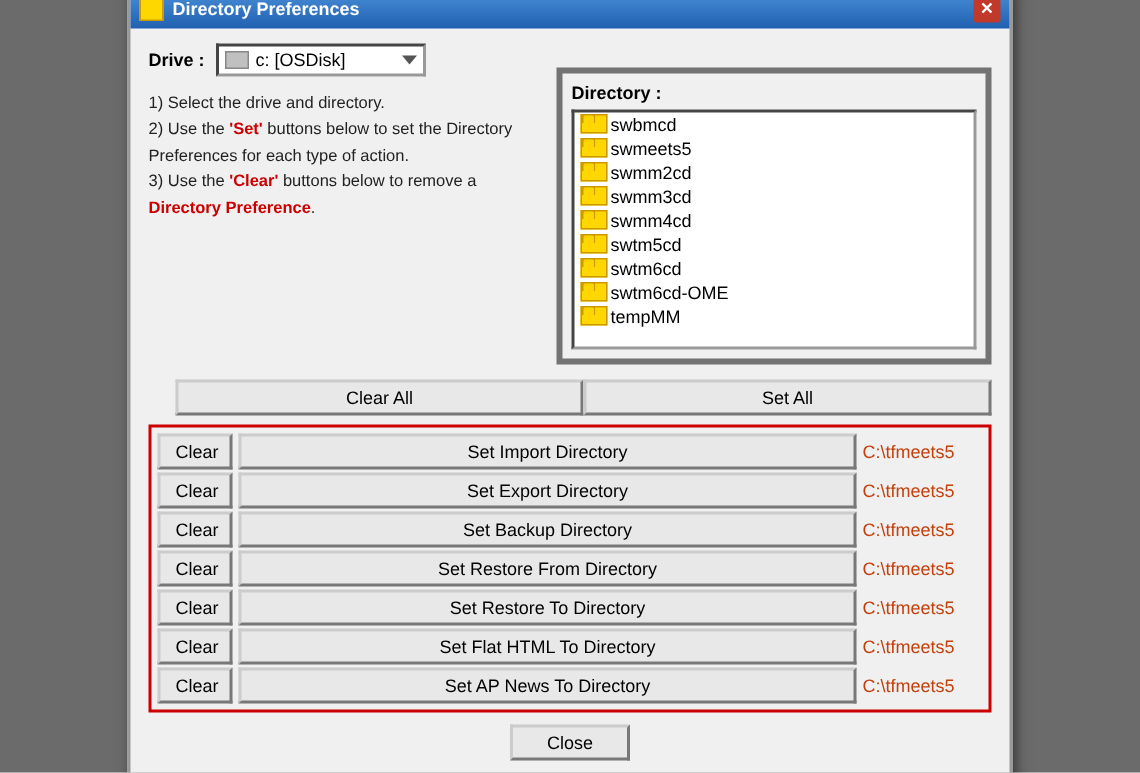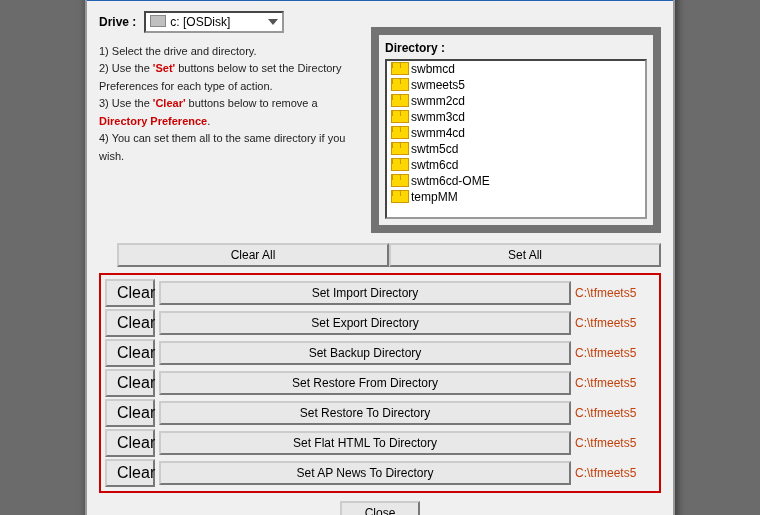--- a/index.html
+++ b/index.html
@@ -83,20 +83,21 @@
       align-items: center;
       background: white;
       border: 2px inset #999;
       padding: 2px 4px;
       min-width: 140px;
       height: 22px;
       cursor: pointer;
     }
     .drive-select-inner {
       display: flex;
+      align-items: center;
       gap: 4px;
       flex: 1;
     }
     .hdd-icon {
       width: 16px;
       height: 12px;
       background: #c0c0c0;
       border: 1px solid #888;
       position: relative;
     }
@@ -112,21 +113,21 @@
     .instructions {
       font-size: 11px;
       line-height: 1.6;
       color: #222;
     }
     .instructions .highlight {
       color: #cc0000;
       font-weight: bold;
     }
     .right-panel {
-      border: 8px solid #737373;
+      border: 4px solid #737373;
       padding: 6px;
       width: 290px;
       margin-top: 16px;
     }
     .dir-header {
       font-weight: bold;
       font-size: 12px;
       margin-bottom: 4px;
     }
     .dir-list {
@@ -205,21 +206,21 @@
       align-items: center;
       gap: 4px;
       margin-bottom: 2px;
     }
     .action-row:last-child {
       margin-bottom: 0;
     }
     .btn-clear {
       min-width: 50px;
       width: 50px;
-      font-size: 16px;
+      font-size: 12px;
       padding-left: 10px;
     }
     .btn-set {
       flex: 1;
       font-size: 12px;
       text-align: center;
     }
     .path-display {
       font-size: 12px;
       min-width: 80px;
@@ -260,21 +261,20 @@
               <div class="hdd-icon"></div>
               <span>c: [OSDisk]</span>
             </div>
             <div class="dropdown-arrow"></div>
           </div>
         </div>
         <div class="instructions">
           <div>1) Select the drive and directory.</div>
           <div>2) Use the <span class="highlight">'Set'</span> buttons below to set the Directory Preferences for each type of action.</div>
           <div>3) Use the <span class="highlight">'Clear'</span> buttons below to remove a <span class="highlight">Directory Preference</span>.</div>
-          <div>4) You can set them all to the same directory if you wish.</div>
         </div>
       </div>
 
       <div class="right-panel">
         <div class="dir-header">Directory :</div>
         <div class="dir-list">
           <div class="dir-list-content">
             <div class="dir-item">
               <div class="folder-icon"></div>
               <span>swbmcd</span>

